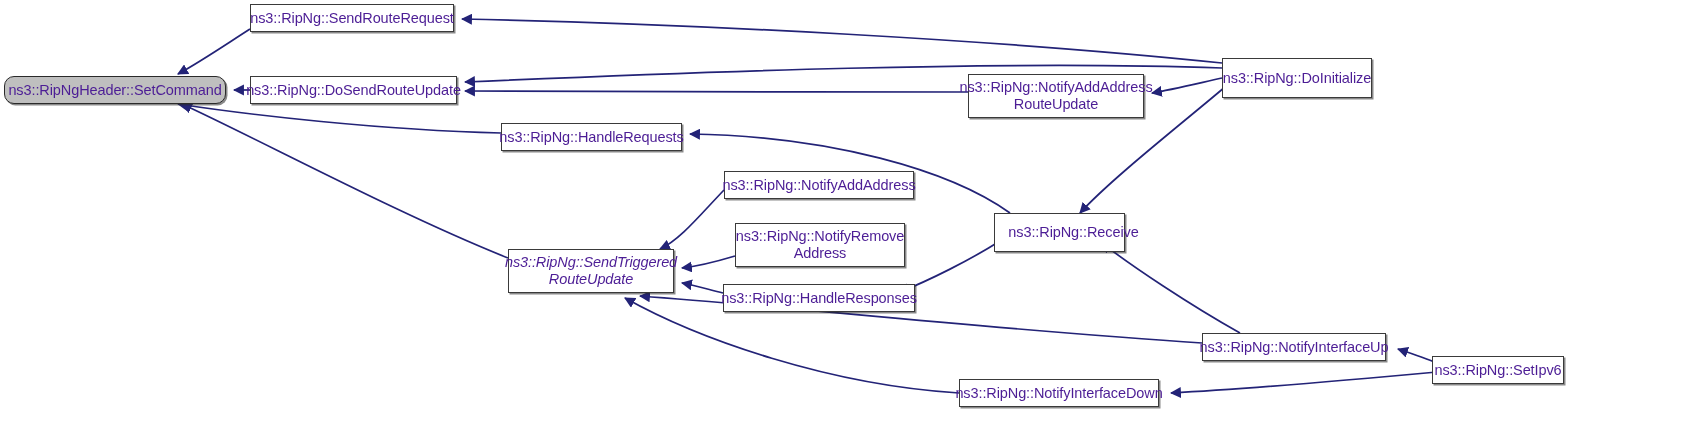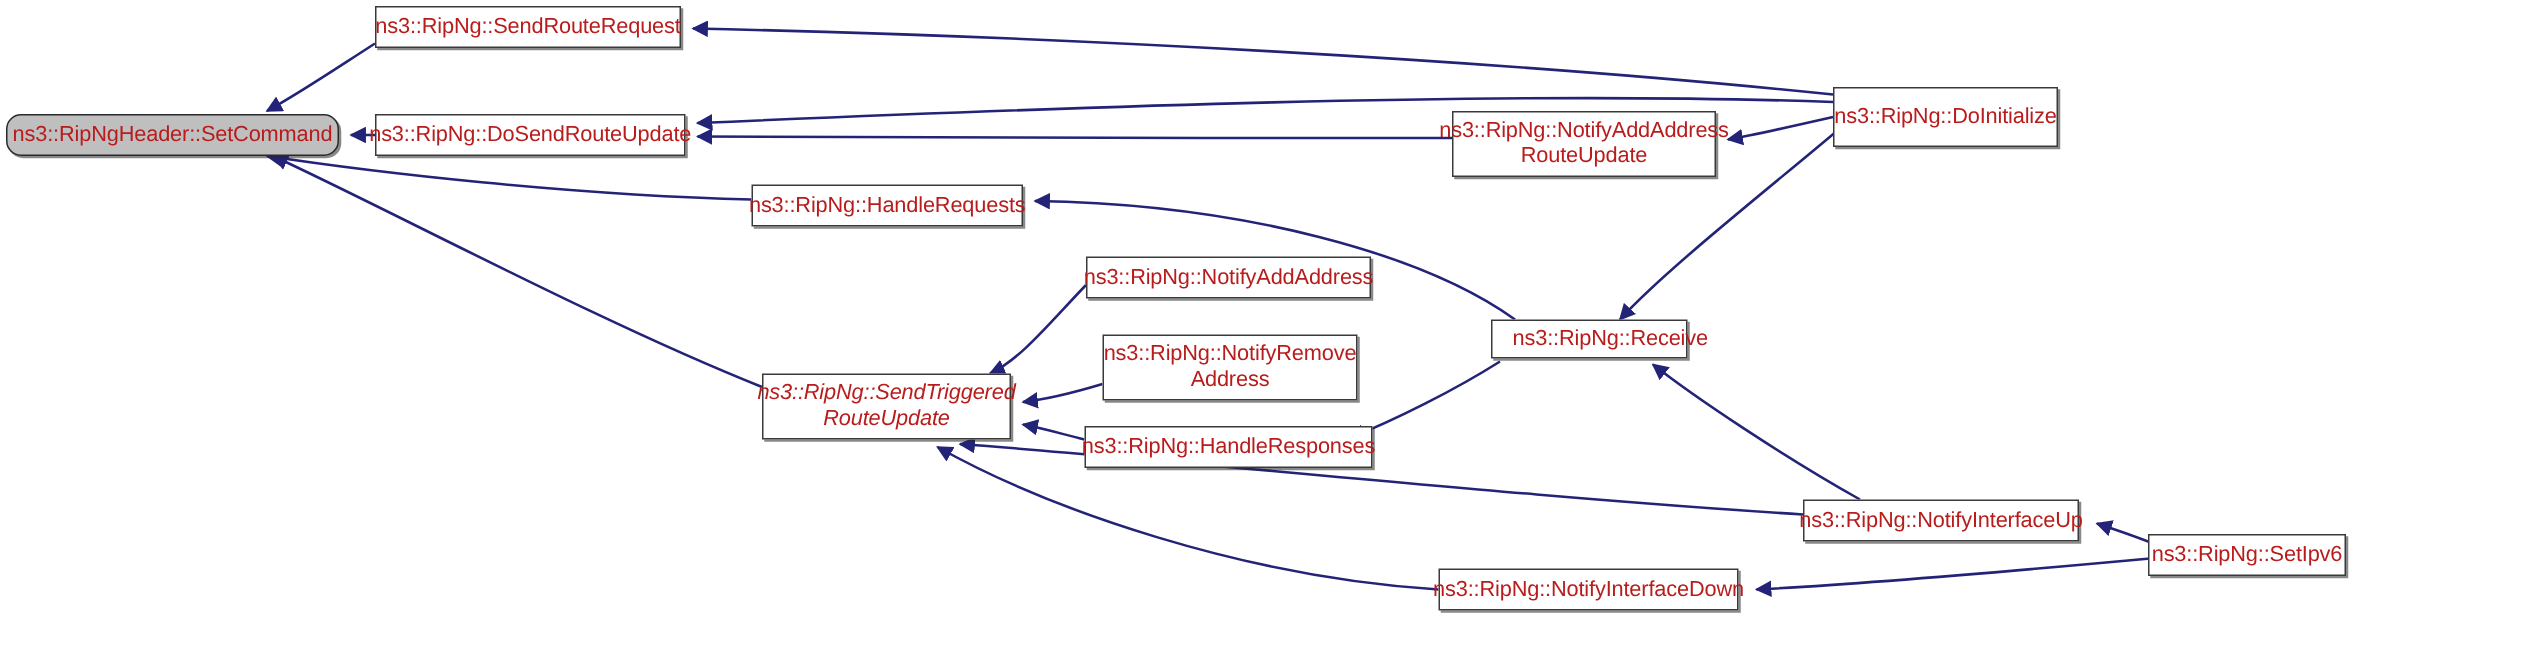--- a/index.html
+++ b/index.html
@@ -23,21 +23,21 @@
     top: 0;
     width: 1693px;
     height: 447px;
     pointer-events: none;
   }
   .node {
     position: absolute;
     box-sizing: border-box;
     border: 1px solid #3a3a3a;
     background: #ffffff;
-    color: #b91c1c;
+    color: #4c1d95;
     font-size: 14.5px;
     line-height: 17px;
     letter-spacing: -0.1px;
     display: flex;
     align-items: center;
     justify-content: center;
     text-align: center;
     white-space: pre-line;
     box-shadow: 1.5px 1.5px 0 0 rgba(40,40,40,0.55);
     cursor: pointer;
@@ -92,18 +92,18 @@
       <div class="node" style="left: 501px; top: 123px; width: 181px; height: 28px;"><span class="node-label">ns3::RipNg::HandleRequests</span></div>
       <div class="node" style="left: 968px; top: 74px; width: 176px; height: 44px;"><span class="node-label">ns3::RipNg::NotifyAddAddress
 RouteUpdate</span></div>
       <div class="node" style="left: 1222px; top: 58px; width: 150px; height: 40px;"><span class="node-label">ns3::RipNg::DoInitialize</span></div>
       <div class="node" style="left: 724px; top: 171px; width: 190px; height: 28px;"><span class="node-label">ns3::RipNg::NotifyAddAddress</span></div>
       <div class="node" style="left: 735px; top: 223px; width: 170px; height: 44px;"><span class="node-label">ns3::RipNg::NotifyRemove
 Address</span></div>
       <div class="node" style="left: 508px; top: 249px; width: 166px; height: 44px; font-style: italic;"><span class="node-label">ns3::RipNg::SendTriggered
 RouteUpdate</span></div>
       <div class="node" style="left: 723px; top: 284px; width: 192px; height: 28px;"><span class="node-label">ns3::RipNg::HandleResponses</span></div>
-      <div class="node" style="left: 994px; top: 213px; width: 131px; height: 26px; padding-left: 28px;"><span class="node-label">ns3::RipNg::Receive</span></div>
+      <div class="node" style="left: 994px; top: 213px; width: 131px; height: 39px; padding-left: 28px;"><span class="node-label">ns3::RipNg::Receive</span></div>
       <div class="node" style="left: 1202px; top: 333px; width: 184px; height: 28px;"><span class="node-label">ns3::RipNg::NotifyInterfaceUp</span></div>
       <div class="node" style="left: 959px; top: 379px; width: 200px; height: 28px;"><span class="node-label">ns3::RipNg::NotifyInterfaceDown</span></div>
       <div class="node" style="left: 1432px; top: 356px; width: 132px; height: 28px; text-align: center;"><span class="node-label">ns3::RipNg::SetIpv6</span></div>
     </div>
 </div>
 
 </body></html>

